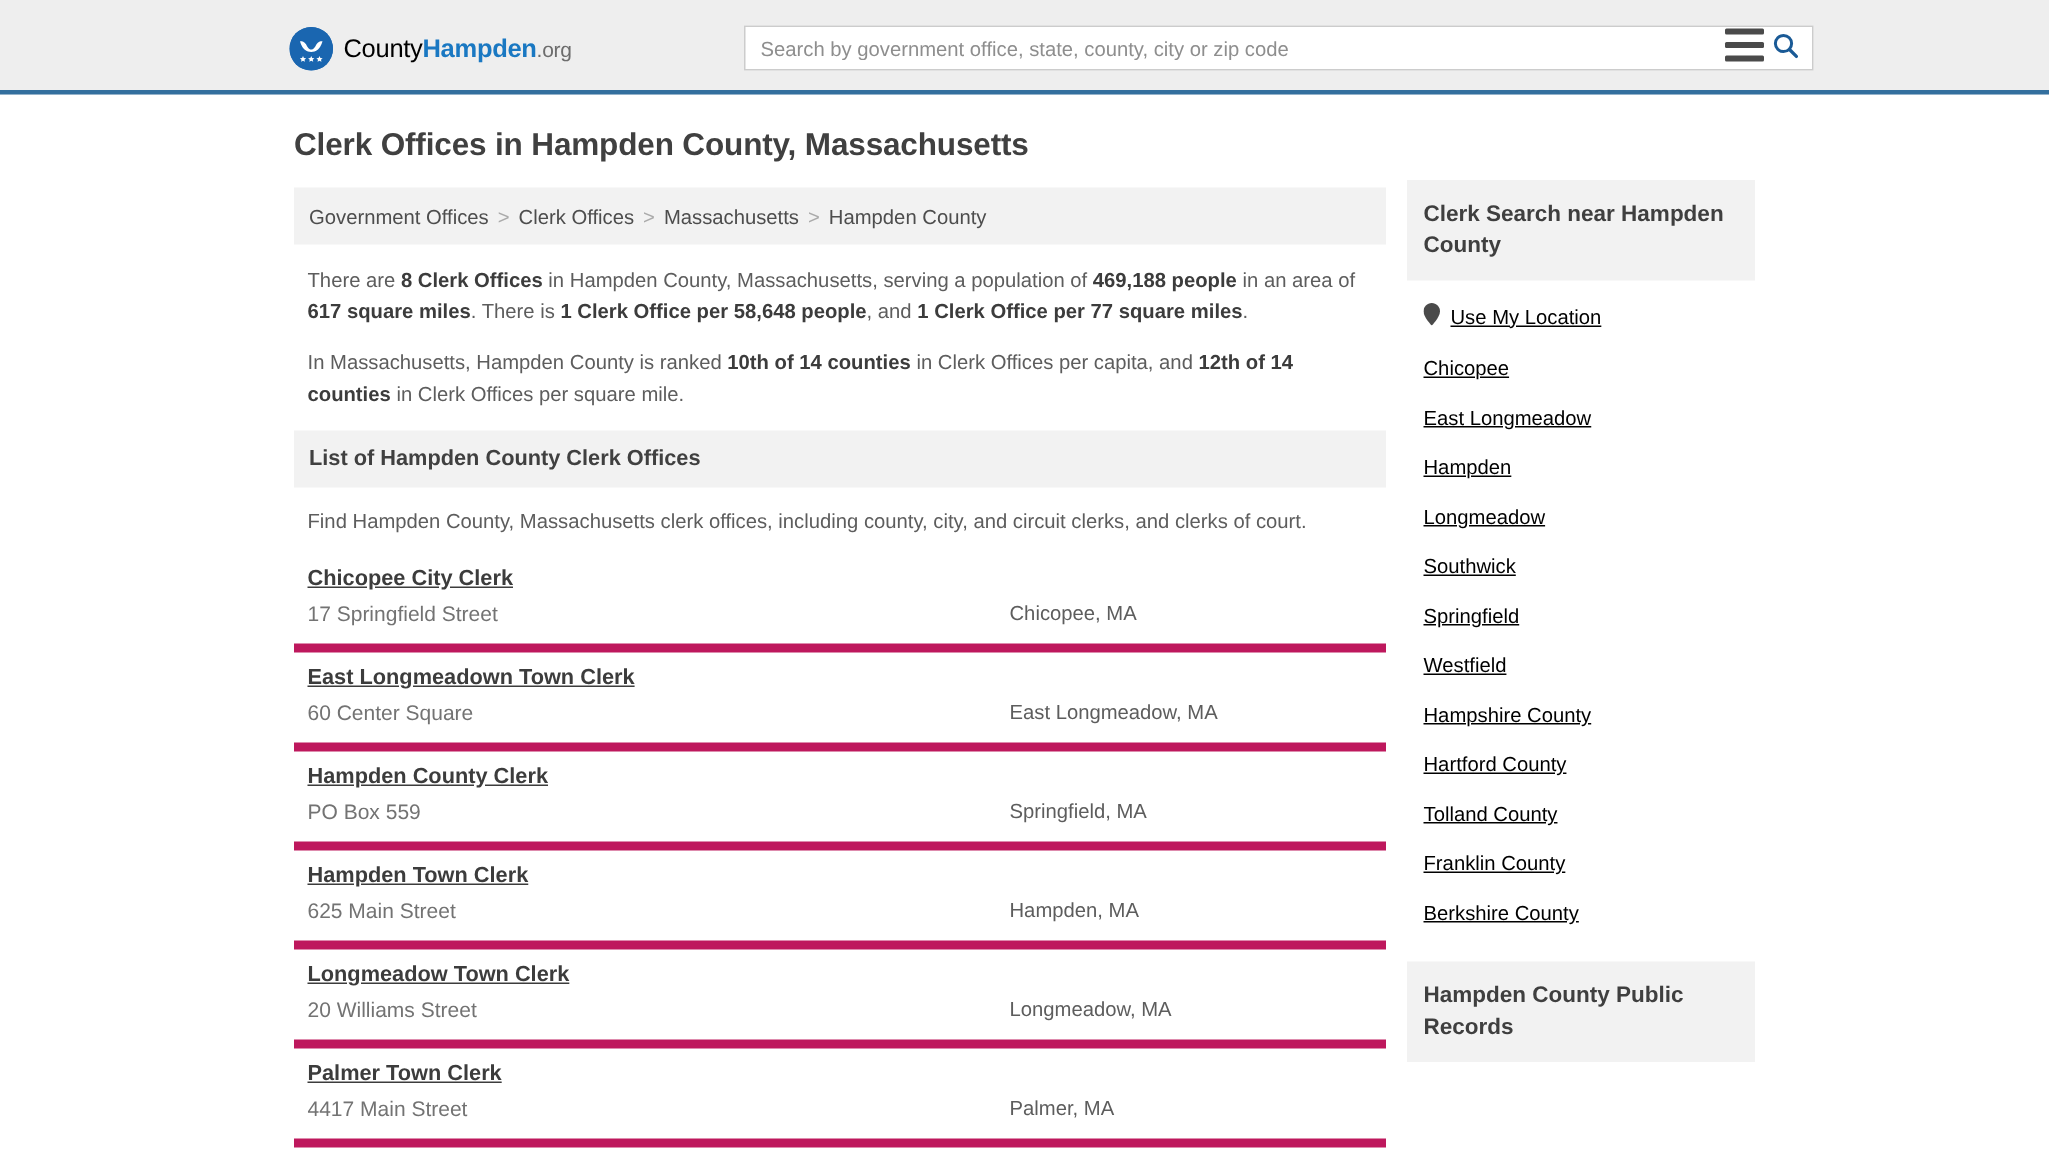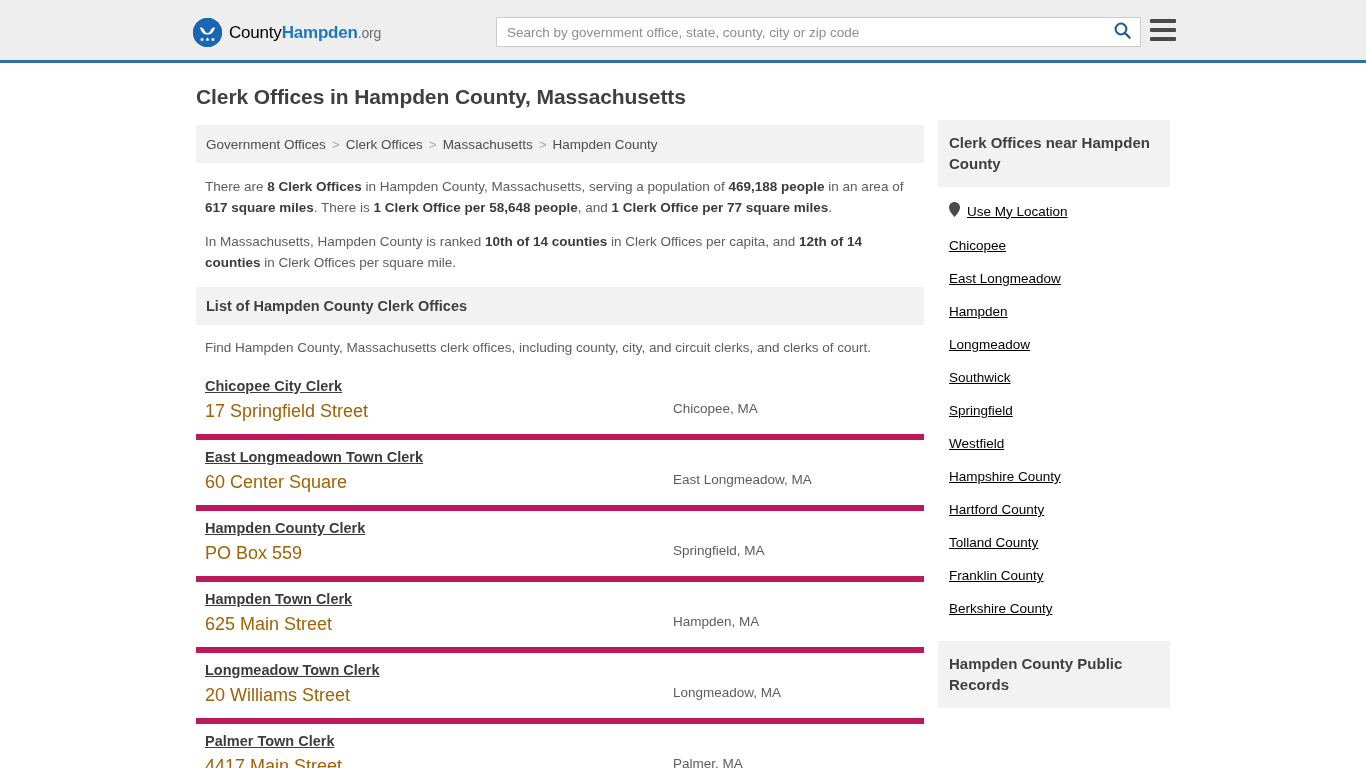--- a/index.html
+++ b/index.html
@@ -46,21 +46,21 @@
     line-height: 1;
   }
   .logo-text .t1 { color: #000000; }
   .logo-text .t2 { color: #1a78c2; font-weight: bold; }
   .logo-text .t3 { color: #6d6d6d; font-size: 14px; }
 
   .search-wrap {
     position: absolute;
     left: 496px;
     top: 17px;
-    width: 645px;
+    width: 713px;
     height: 30px;
     background: #ffffff;
     border: 1px solid #cccccc;
     display: flex;
     align-items: center;
   }
   .search-input {
     flex: 1;
     border: 0;
     outline: none;
@@ -183,22 +183,22 @@
     color: #3c3c3c;
     text-decoration: underline;
     cursor: pointer;
     display: inline-block;
     margin-bottom: 7px;
   }
   .office-line {
     display: flex;
   }
   .office-addr {
-    font-size: 18px;
-    color: #a16207;
+    font-size: 14px;
+    color: #737373;
     width: 468px;
     flex: none;
   }
   .office-city {
     font-size: 13.5px;
     color: #5d5d5d;
   }
 
   
   .panel { margin-bottom: 16px; }
@@ -319,21 +319,21 @@
             <span class="office-city"></span>
           </div></div>
       </div>
 
   </div>
 
   <div class="sidebar">
 
     <div class="panel">
       <div class="panel-head">
-        <span class="t">Clerk Offices near Hampden County</span>
+        <span class="t">Clerk Search near Hampden County</span>
       </div>
       <div class="panel-body">
         <div class="side-link">
           <span class="pin-icon">
             <svg width="11" height="15" viewBox="0 0 11 15">
               <path d="M5.5 0 C2.46 0 0 2.46 0 5.5 C0 9.6 5.5 15 5.5 15 C5.5 15 11 9.6 11 5.5 C11 2.46 8.54 0 5.5 0 Z" fill="#4a4a4a"></path>
             </svg>
           </span>
           <span>Use My Location</span>
         </div>

